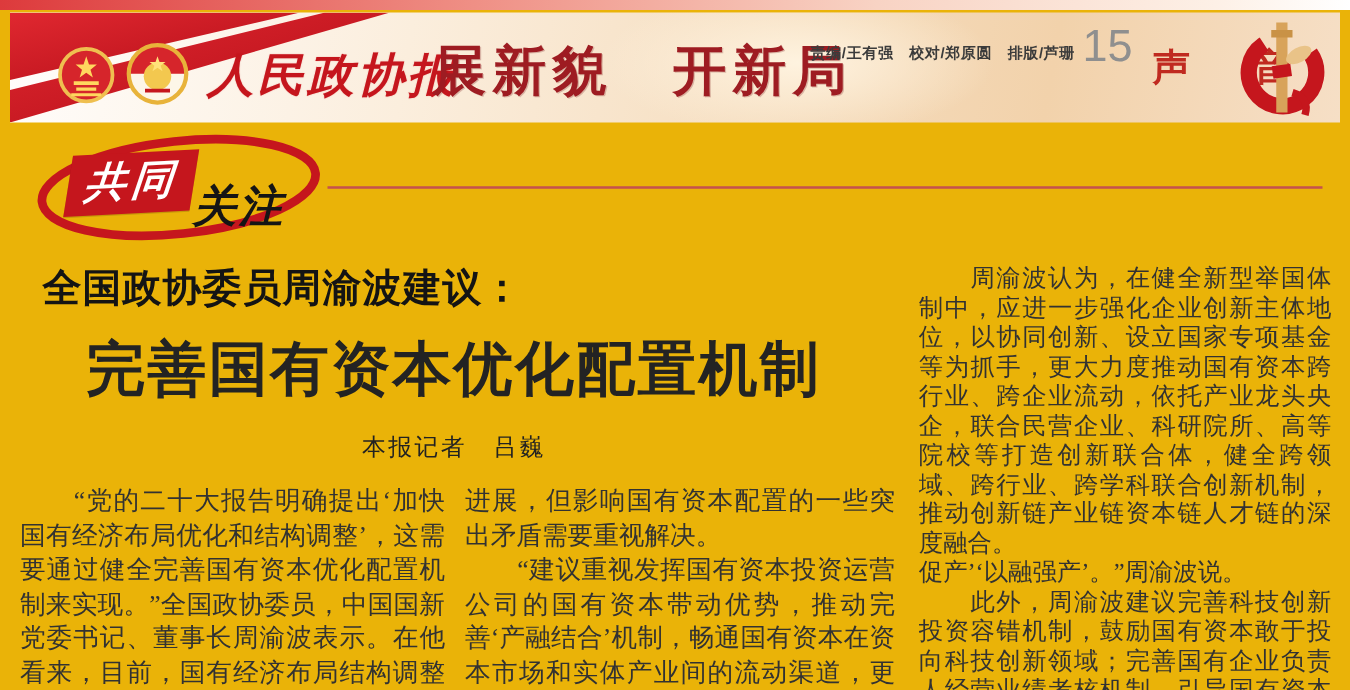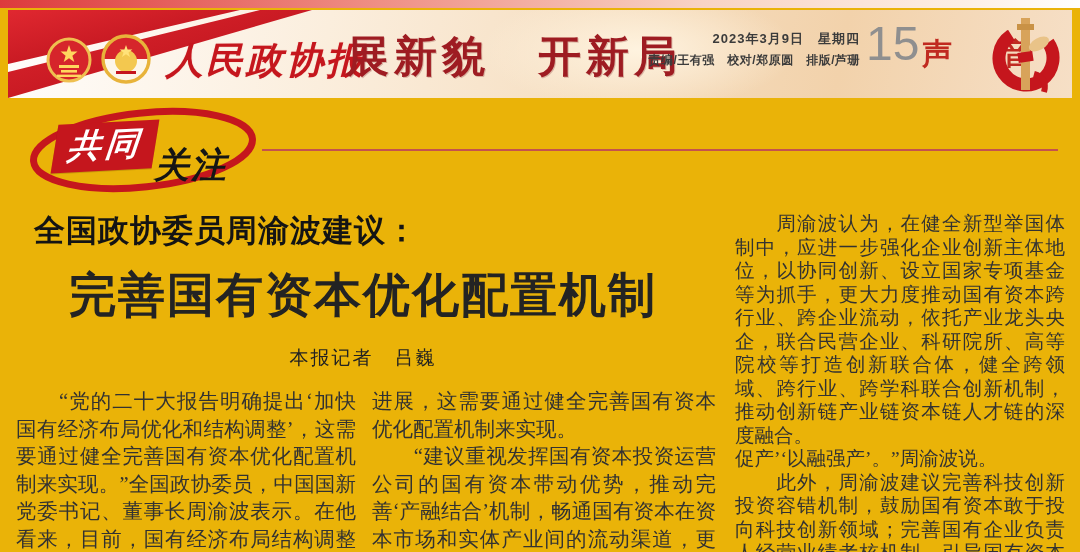--- a/index.html
+++ b/index.html
@@ -21,21 +21,21 @@
   .emblem-cppcc{left:92px;top:19px;}
   .paper-title{position:absolute;left:158px;top:26px;font-size:37px;font-weight:700;font-style:italic;
     color:#c5161d;letter-spacing:3px;white-space:nowrap;text-shadow:0 0 1px rgba(197,22,29,.4);}
   .banner-title{position:absolute;left:338px;top:18px;font-size:43px;font-weight:900;
     color:#9e1c22;letter-spacing:5px;white-space:nowrap;
     font-family:"Liberation Serif","DejaVu Serif",serif;text-shadow:1px 1px 0 rgba(120,20,20,.25);text-align:right;}
   .masthead-meta{position:absolute;left:560px;top:20px;width:292px;text-align:right;
     font-family:"Liberation Sans","DejaVu Sans",sans-serif;color:#3b3b3b;}
   .meta-date{font-size:13px;font-weight:700;letter-spacing:1px;}
   .meta-staff{font-size:12px;font-weight:700;margin-top:4px;letter-spacing:0.5px;}
-  .page-number{position:absolute;left:858px;top:6px;font-size:48px;font-weight:400;color:#8f8f8f;
+  .page-number{position:absolute;left:858px;top:6px;font-size:36px;font-weight:400;color:#8f8f8f;
     font-family:"Liberation Sans","DejaVu Sans",sans-serif;}
   .section-name{position:absolute;left:914px;top:24px;font-size:30px;font-weight:900;color:#c02a20;
     letter-spacing:10px;white-space:nowrap;}
   .paper-logo{position:absolute;left:978px;top:2px;}
   
   .stamp{position:absolute;left:25px;top:106px;width:232px;height:88px;}
   .stamp-ellipse{position:absolute;left:0;top:0;}
   .stamp-box{position:absolute;left:30px;top:16px;background:#c5161d;padding:1px 13px 3px 13px;
     transform:skewX(-12deg) rotate(-3deg);box-shadow:0 1px 0 rgba(0,0,0,.15);}
   .stamp-box span{display:inline-block;color:#fff;font-size:33px;font-weight:900;font-style:italic;
@@ -91,21 +91,20 @@
       <circle cx="26" cy="30" r="23" fill="none" stroke="#e8b33a" stroke-width="3.4"></circle>
       <circle cx="26" cy="32" r="11" fill="#f3c84f"></circle>
       <polygon points="26,16 27.6,20.6 32.4,20.6 28.5,23.5 30,28 26,25.2 22,28 23.5,23.5 19.6,20.6 24.4,20.6" fill="#ffe27a"></polygon>
       <rect x="16" y="42" width="20" height="3" fill="#c5161d"></rect>
     </svg>
 
     <div class="paper-title">人民政协报</div>
     <div class="banner-title">展新貌　开新局</div>
 
     <div class="masthead-meta">
-      <div class="meta-date">2023年3月9日　星期四</div>
       <div class="meta-staff">责编/王有强　校对/郑原圆　排版/芦珊</div>
     </div>
 
     <div class="page-number">15</div>
     <div class="section-name">声　音</div>
 
     <svg class="paper-logo" width="82" height="86" viewBox="0 0 82 86">
       <circle cx="40" cy="46" r="27" fill="none" stroke="#c5161d" stroke-width="13" stroke-dasharray="128 42" transform="rotate(-35 40 46)"></circle>
       <rect x="35" y="6" width="9" height="72" fill="#d8a35a"></rect>
       <rect x="31" y="12" width="17" height="6" fill="#c99246"></rect>
@@ -127,21 +126,21 @@
   <div class="section-rule"></div>
 
   <div class="kicker">全国政协委员周渝波建议：</div>
   <div class="headline">完善国有资本优化配置机制</div>
   <div class="byline">本报记者　吕巍</div>
 
   <div class="col col-left">
       <p>　　“党的二十大报告明确提出‘加快国有经济布局优化和结构调整’，这需要通过健全完善国有资本优化配置机制来实现。”全国政协委员，中国国新党委书记、董事长周渝波表示。在他看来，目前，国有经济布局结构调整优化取得明显</p>
     </div>
   <div class="col col-middle">
-      <p>进展，这需要通过健全完善国有资本优化配置机制来实现。</p>
+      <p>进展，但影响国有资本配置的一些突出矛盾需要重视解决。</p>
       <p>　　“建议重视发挥国有资本投资运营公司的国有资本带动优势，推动完善‘产融结合’机制，畅通国有资本在资本市场和实体产业间的流动渠道，更好实现‘以融</p>
     </div>
   <div class="col col-right">
       <p>　　周渝波认为，在健全新型举国体制中，应进一步强化企业创新主体地位，以协同创新、设立国家专项基金等为抓手，更大力度推动国有资本跨行业、跨企业流动，依托产业龙头央企，联合民营企业、科研院所、高等院校等打造创新联合体，健全跨领域、跨行业、跨学科联合创新机制，推动创新链产业链资本链人才链的深度融合。</p>
       <p>促产’‘以融强产’。”周渝波说。</p>
       <p>　　此外，周渝波建议完善科技创新投资容错机制，鼓励国有资本敢于投向科技创新领域；完善国有企业负责人经营业绩考核机制，引导国有资本加大科技攻关、产业培育投资力度。</p>
     </div>
 
 </div>
 

